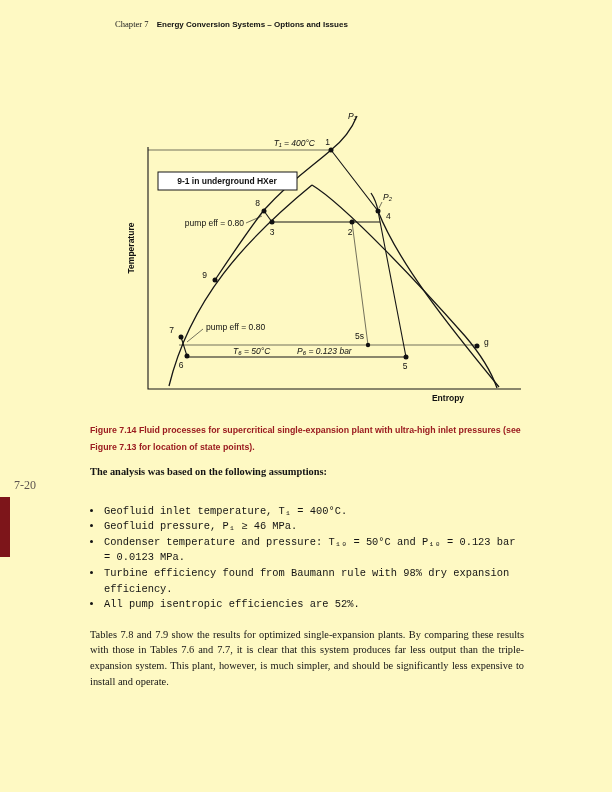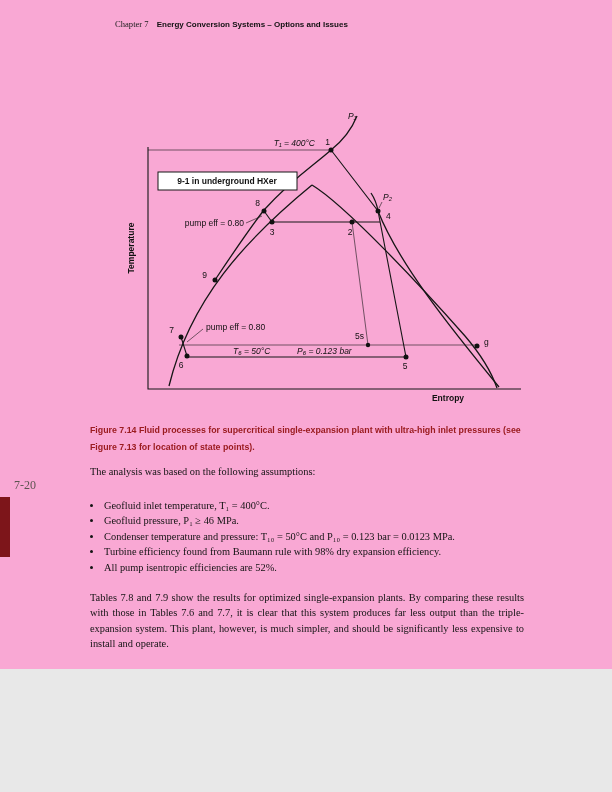--- a/index.html
+++ b/index.html
@@ -1,19 +1,19 @@
 <!DOCTYPE html>
 <html><head>
 <meta charset="utf-8">
 <style>
   * { margin:0; padding:0; box-sizing:border-box; }
   html,body { background:#e8e8e8; }
   .page {
-    position:relative; width:612px; height:669px; margin:0 auto;
-    background:#f9a8d4; overflow:hidden;
+    position:relative; width:612px; height:792px; margin:0 auto;
+    background:#fef9c3; overflow:hidden;
     font-family:"Liberation Serif", serif; color:#1a1a1a;
   }
   .header { position:absolute; left:115px; top:13px; white-space:nowrap; }
   .header .chapter { font-family:"Liberation Serif", serif; font-size:8.6px; color:#222; }
   .header .title { font-family:"Liberation Sans", sans-serif; font-weight:bold; font-size:8px; color:#111; margin-left:8px; }
 
   .fig-svg { position:absolute; left:95px; top:98px; }
   .fig-svg text { font-family:"Liberation Sans", sans-serif; font-size:8.5px; fill:#111; }
   .fig-svg text.it { font-style:italic; }
   .fig-svg text.b { font-weight:bold; }
@@ -26,23 +26,23 @@
     position:absolute; left:90px; top:422px; width:442px;
     font-family:"Liberation Sans", sans-serif; font-weight:bold;
     font-size:8.8px; line-height:17px; color:#9b1c20;
   }
   .folio { position:absolute; left:14px; top:478px;
     font-family:"Liberation Serif", serif; font-size:12px; color:#5c5450; }
   .margin-tab { position:absolute; left:0; top:497px; width:10px; height:60px; background:#7d151a; }
 
   .bodytext { position:absolute; left:90px; top:464px; width:434px;
     font-size:10.4px; line-height:15.6px; color:#141414; }
-  .bodytext .intro { margin-bottom:18px; }
+  .bodytext .intro { margin-bottom:24px;font-weight:bold; }
   .bodytext ul { list-style:disc; padding-left:13px; margin:0; }
-  .bodytext li { padding-left:1px; }
+  .bodytext li { padding-left:1px;font-family:Liberation Mono, monospace; }
   .bodytext .closing { margin-top:14px; text-align:justify; }
 </style>
 </head>
 <body>
 
 <div class="page">
 
   <div class="header">
     <span class="chapter">Chapter 7</span><span class="title">Energy Conversion Systems – Options and Issues</span>
   </div>

